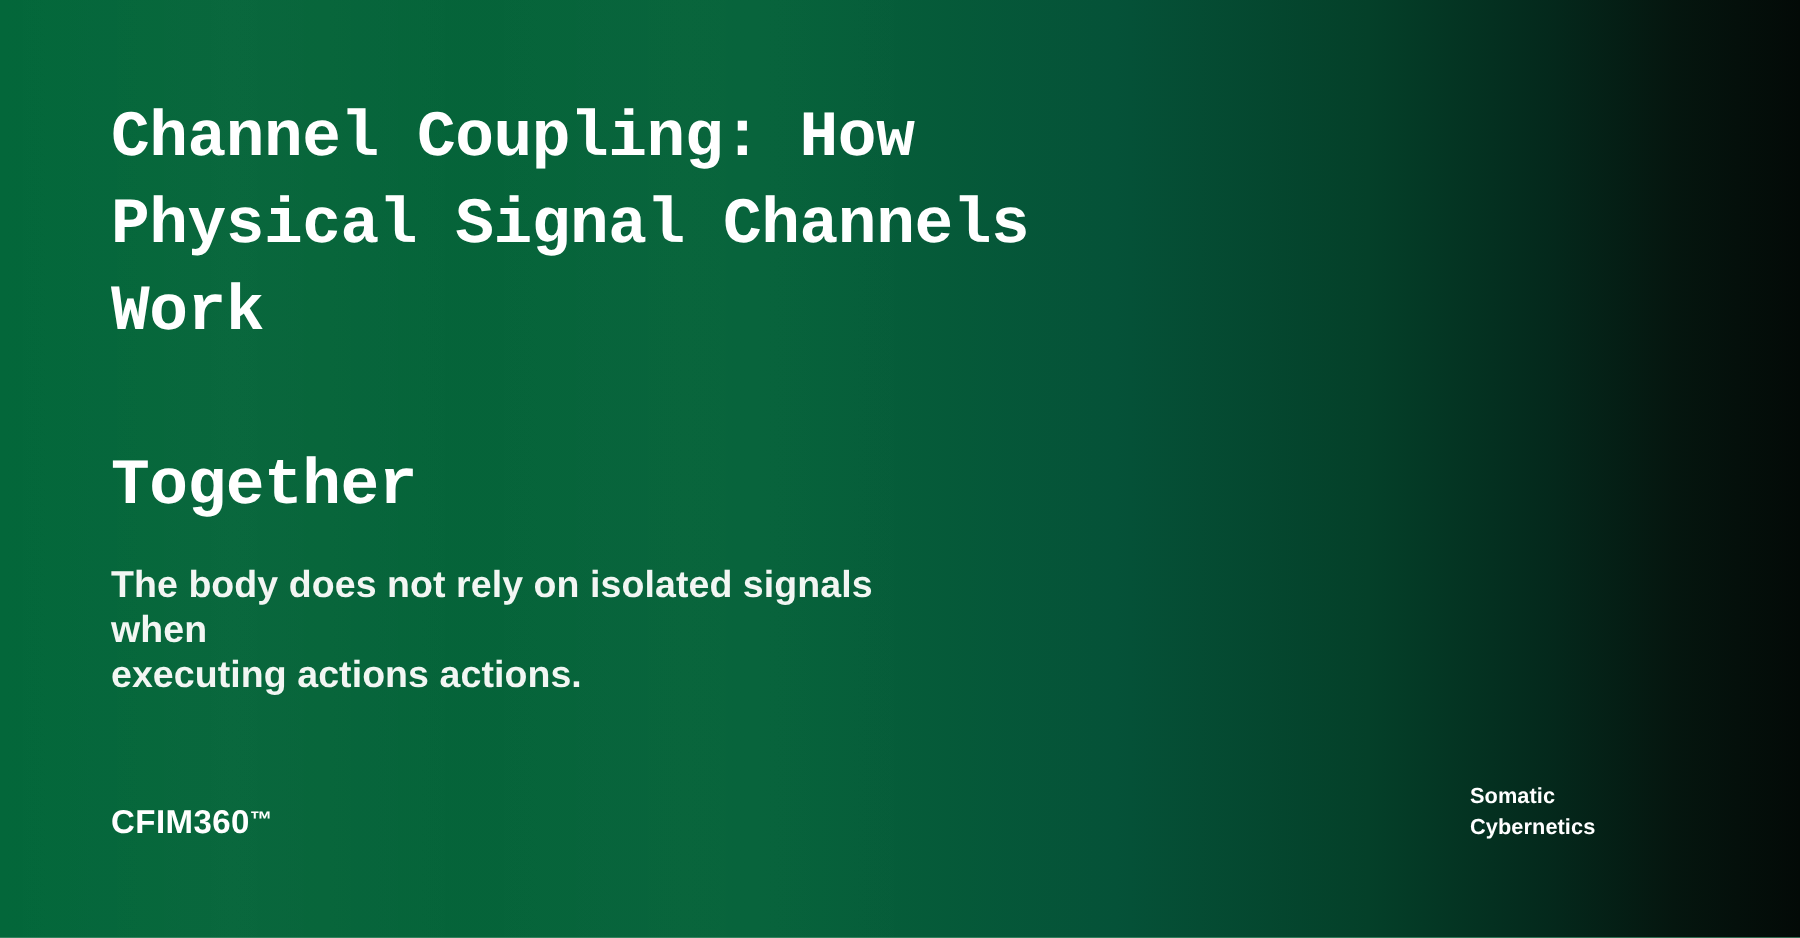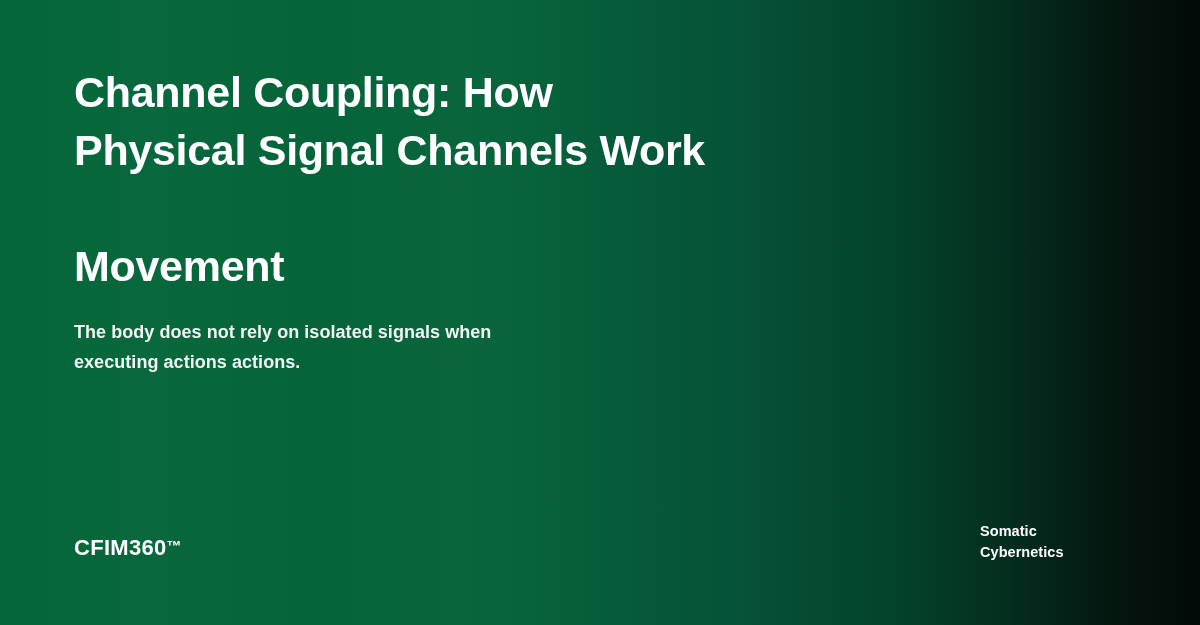--- a/index.html
+++ b/index.html
@@ -64,25 +64,26 @@
     top: 63px;
     width: 680px;
   }
 
   .headline {
     font-size: 43px;
     line-height: 58px;
     font-weight: bold;
     color: #ffffff;
     letter-spacing: -0.3px;
+    font-family: Liberation Mono, monospace;
   }
 
   .subtitle {
     margin-top: 22px;
-    font-size: 18px;
+    font-size: 25px;
     line-height: 30px;
     font-weight: bold;
     color: #f2f6f3;
     max-width: 530px;
     letter-spacing: 0.05px;
   }
 
   
   .badge {
     position: absolute;
@@ -141,21 +142,21 @@
 </head>
 <body>
 
 <div class="slide">
 
   <div class="headline-block">
     <h1 class="headline">
       <span>Channel Coupling: How</span><br>
       <span>Physical Signal Channels Work</span><br>
       <br>
-      <span>Movement</span>
+      <span>Together</span>
     </h1>
 
     <p class="subtitle">
       <span>The body does not rely on isolated signals when</span><br>
       <span>executing actions actions.</span>
     </p>
   </div>
 
 
   <div class="footer-logo">

